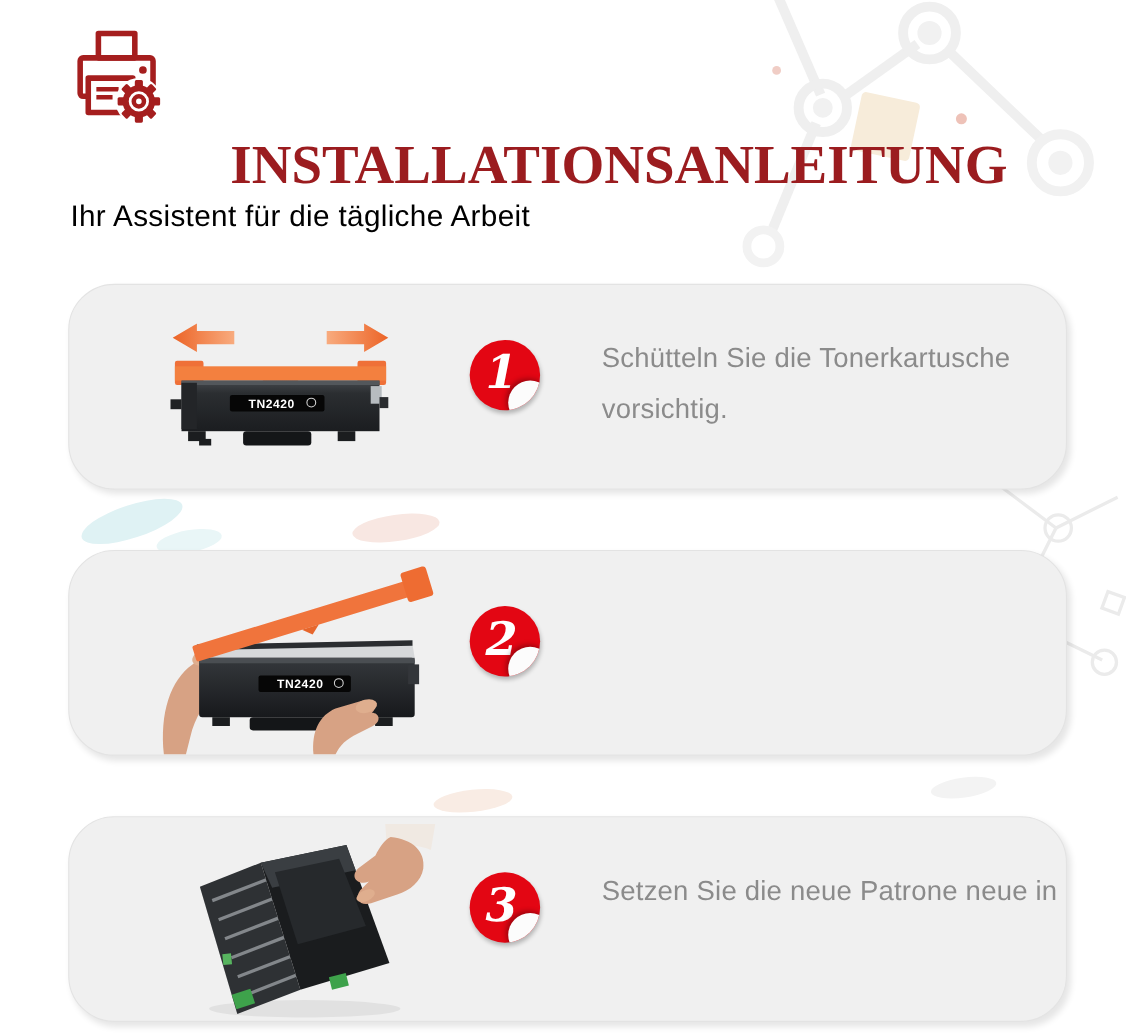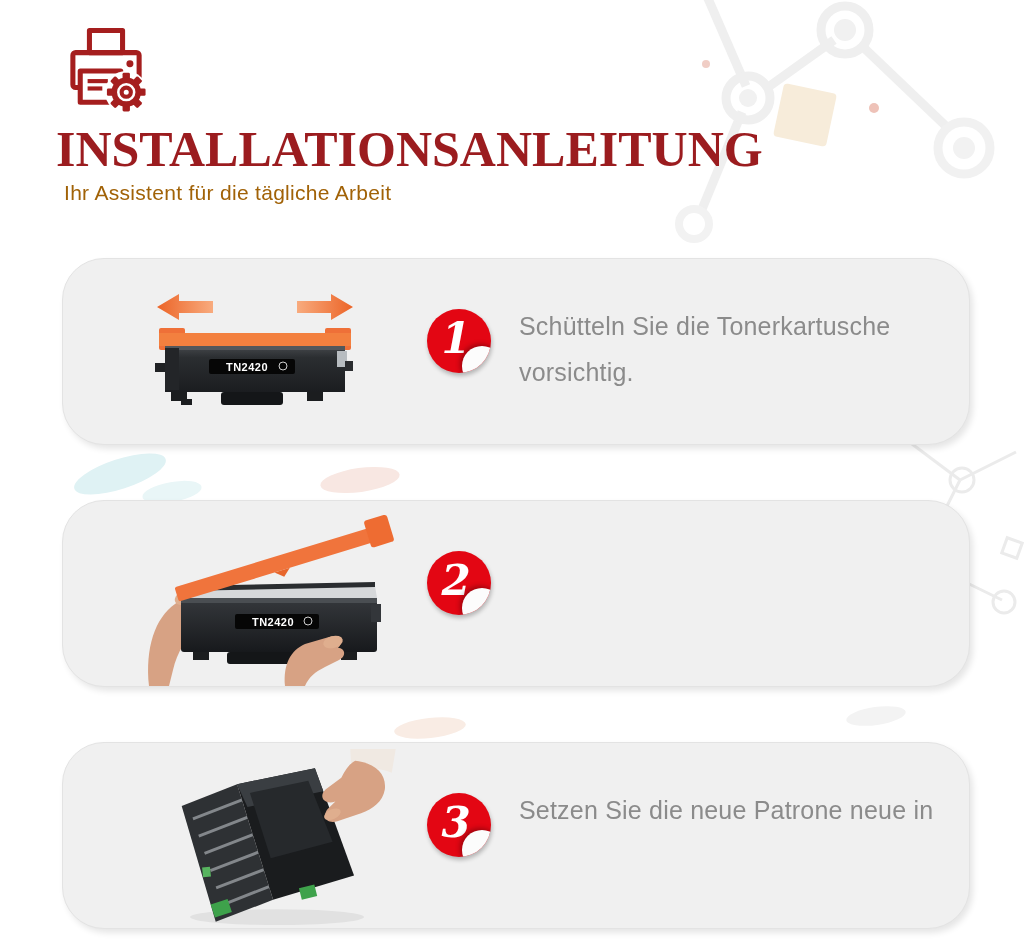--- a/index.html
+++ b/index.html
@@ -8,25 +8,25 @@
     background:#ffffff;
     font-family:"Liberation Sans", sans-serif;
   }
   
   .bg-pattern{position:absolute;left:0;top:0;width:1024px;height:939px;pointer-events:none;}
   
   .app-icon{position:absolute;left:60px;top:26px;width:92px;height:90px;}
   .page-title{
     position:absolute;left:56px;top:120px;width:860px;
     font-family:"Liberation Serif", serif;font-weight:bold;
-    font-size:50px;color:#9B1C1F;letter-spacing:0px;white-space:nowrap;
+    font-size:50px;color:#9B1C1F;letter-spacing:0px;white-space:nowrap;text-align:right;
   }
   .page-subtitle{
     position:absolute;left:64px;top:181px;
-    font-size:21px;color:#a16207;letter-spacing:.3px;white-space:nowrap;
+    font-size:27px;color:#000000;letter-spacing:.3px;white-space:nowrap;
   }
   
   .step-card{
     position:absolute;left:62px;width:906px;height:185px;
     background:#F0F0F0;border:1px solid #e3e3e3;border-radius:42px;
     box-shadow:3px 4px 6px rgba(0,0,0,0.10);
   }
   .card-1{top:258px;}
   .card-2{top:500px;}
   .card-3{top:742px;}
@@ -46,21 +46,21 @@
   }
   .badge-fold{
     position:absolute;right:-11px;bottom:-13px;width:40px;height:40px;
     background:#fcfcfc;border-radius:50%;
     box-shadow:-2px -2px 5px rgba(0,0,0,0.30);
   }
   .step-text{
     position:absolute;left:456px;top:44px;width:440px;
     font-size:25px;line-height:46px;color:#8b8b8b;letter-spacing:.2px;
   }
-  .step-text .line{white-space:nowrap;}
+  .step-text .line{white-space:nowrap;margin-left:28px;}
 </style>
 </head>
 <body>
 
 <svg class="bg-pattern" viewBox="0 0 1024 939" xmlns="http://www.w3.org/2000/svg">
   <g stroke="#efefef" stroke-width="9" fill="none">
     <line x1="700" y1="-20" x2="746" y2="86"></line>
     <line x1="764" y1="90" x2="834" y2="40"></line>
     <line x1="862" y1="46" x2="950" y2="130"></line>
     <line x1="742" y1="112" x2="700" y2="214"></line>

